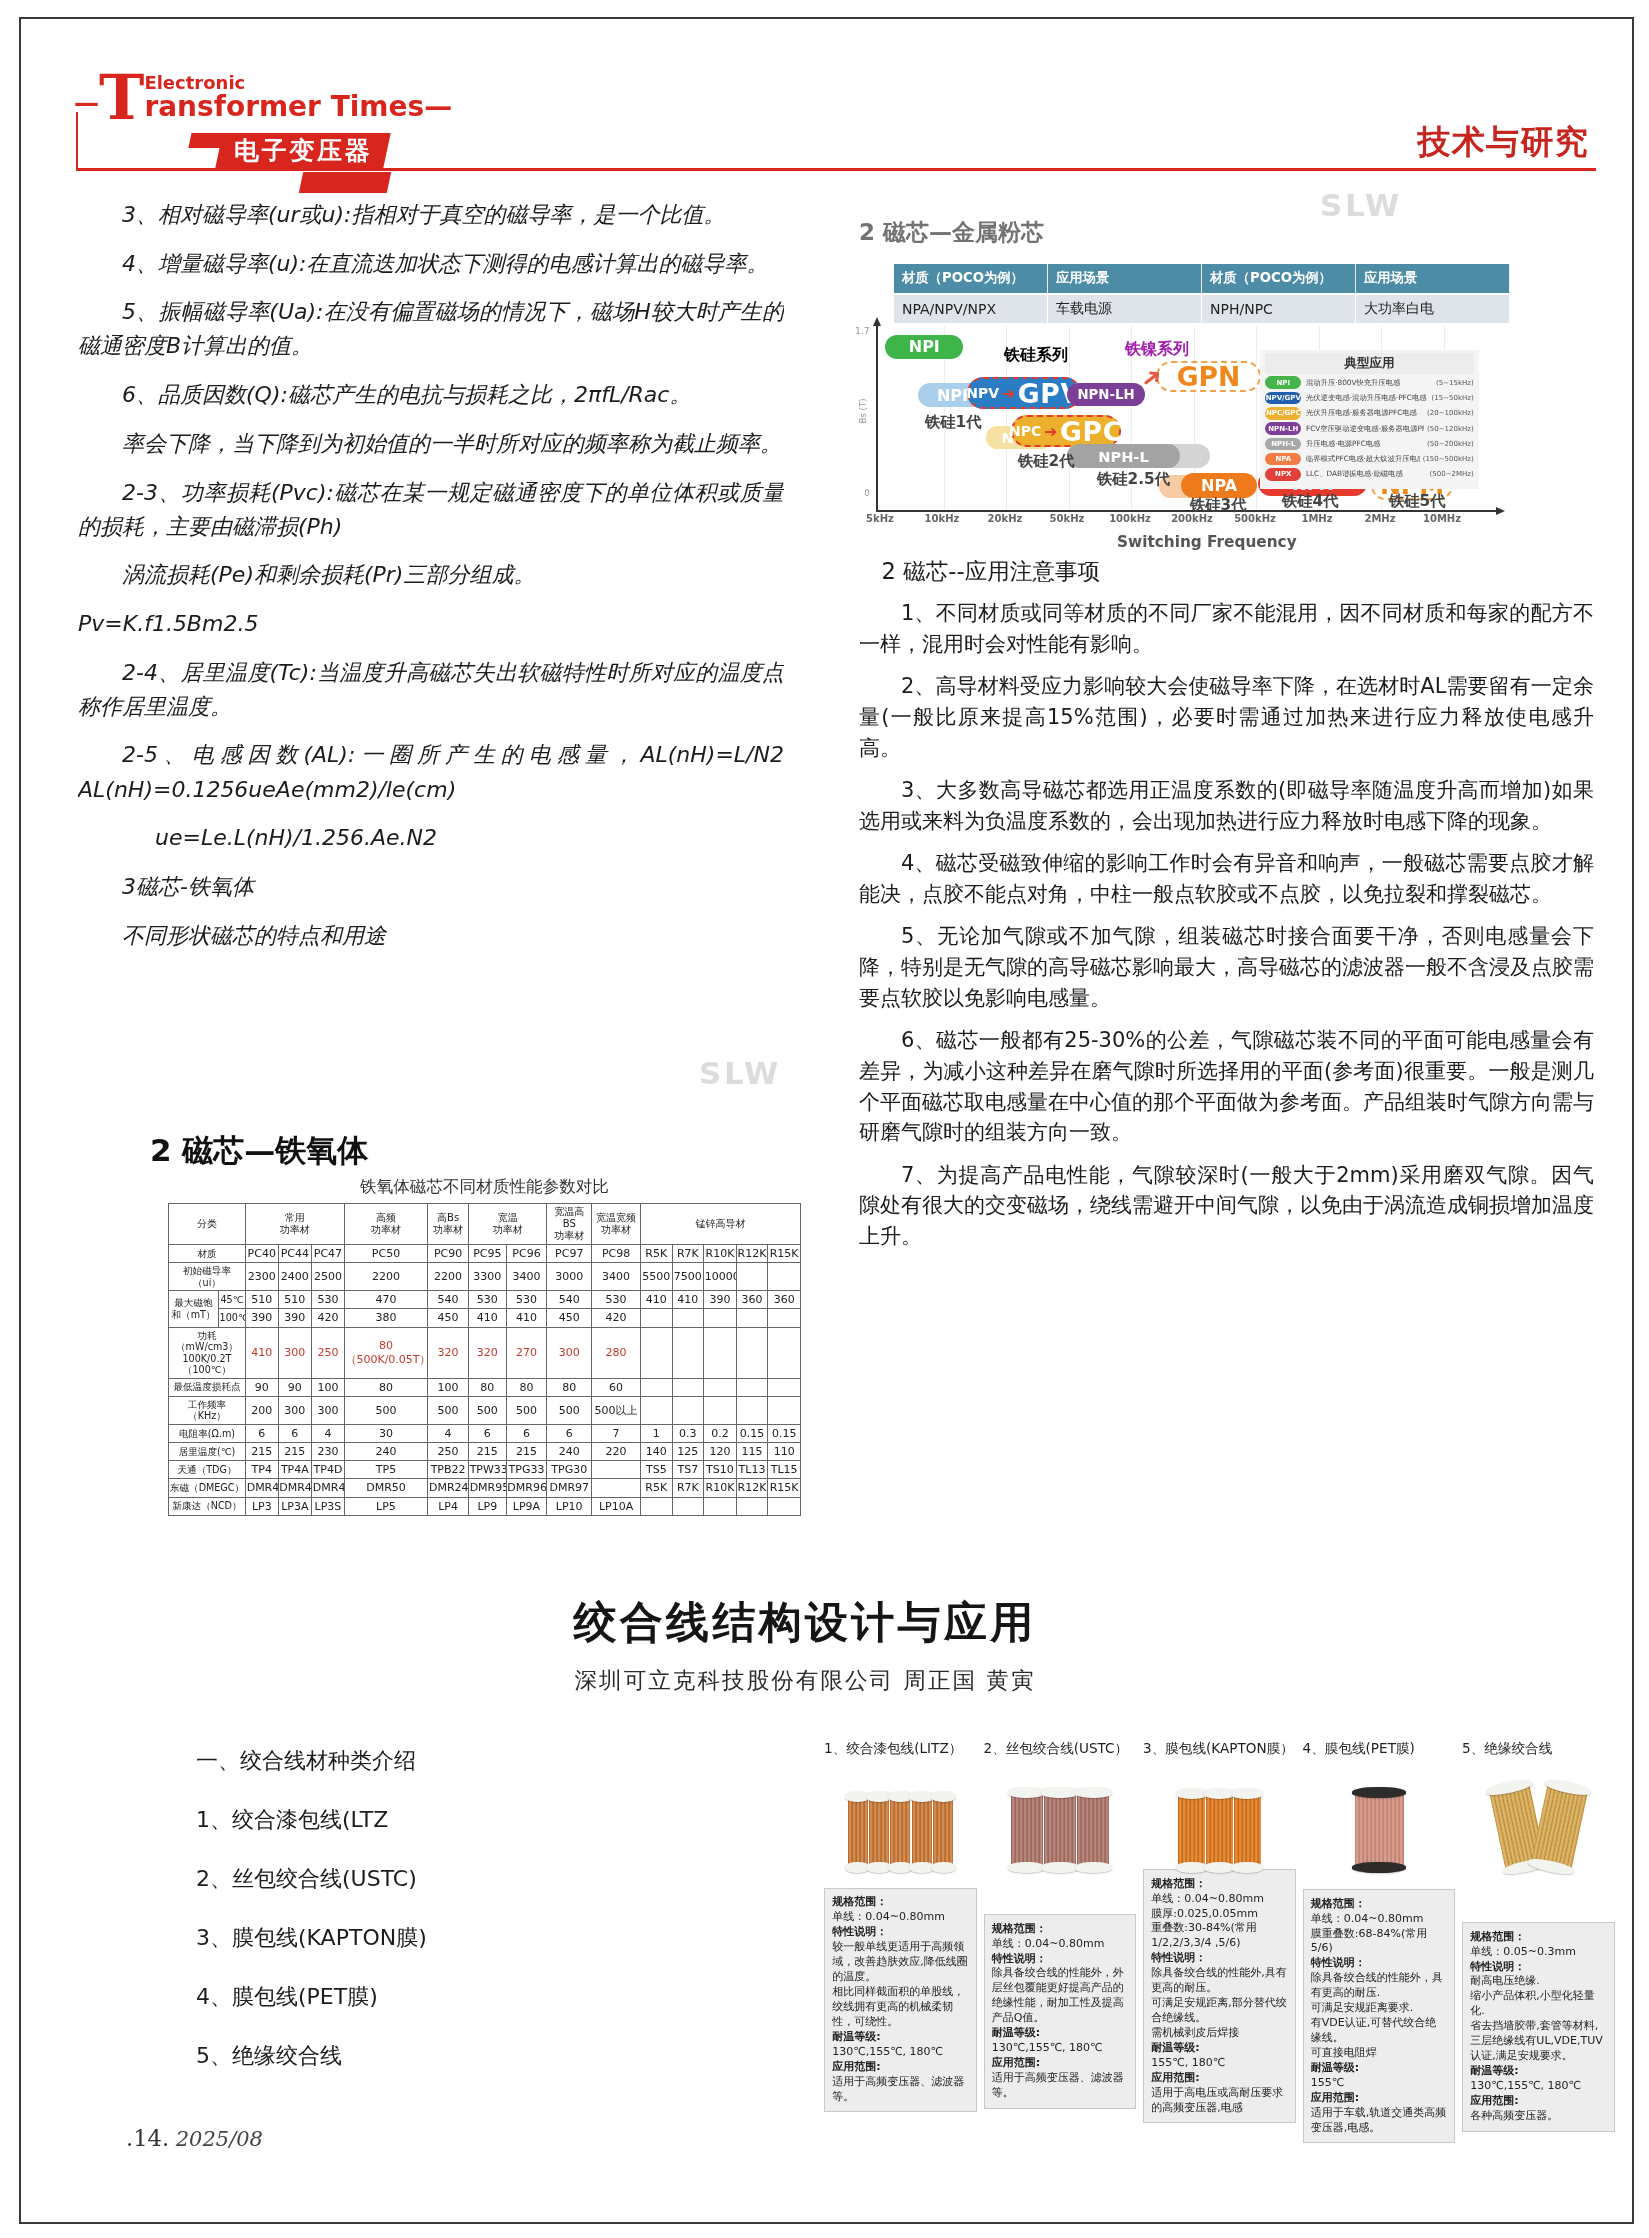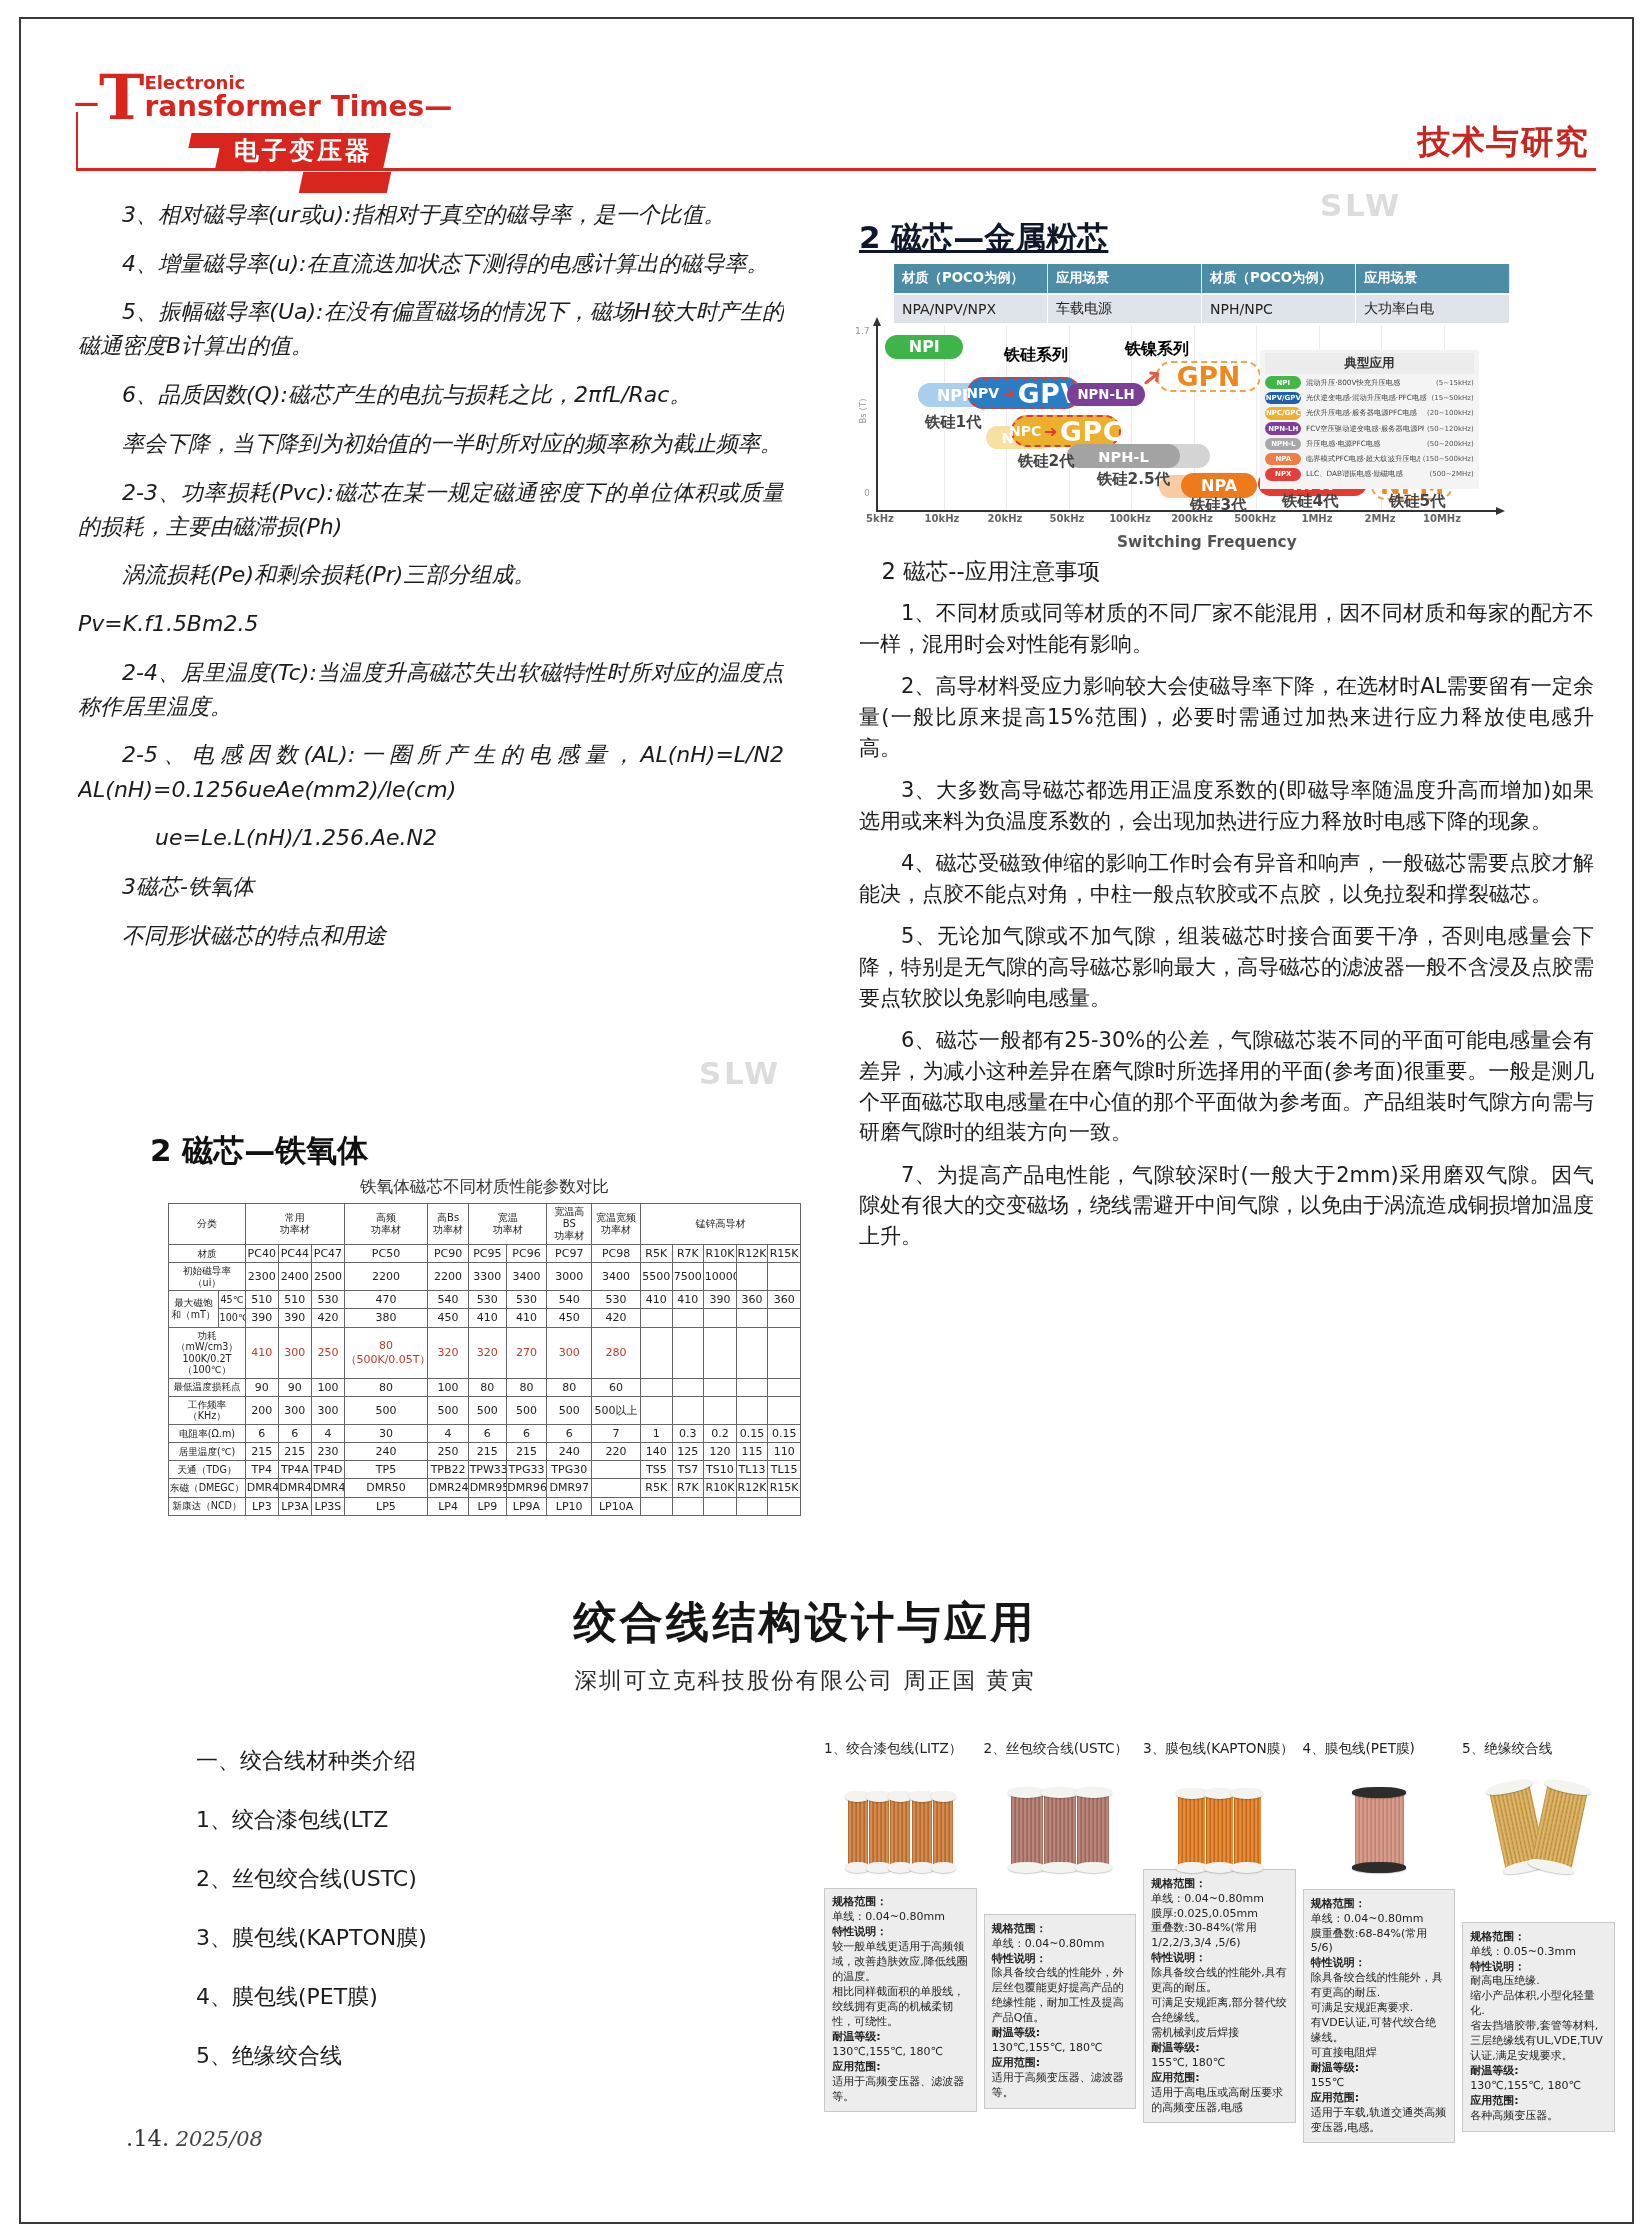--- a/index.html
+++ b/index.html
@@ -43,21 +43,21 @@
   .ferrite-wrap{position:absolute;left:168px;top:1203px;width:633px;}
   table.ferrite{border-collapse:collapse;table-layout:fixed;width:633px;border:1.3px solid #444;
                 font-size:11px;color:#222;}
   table.ferrite th,table.ferrite td{border:0.7px solid #666;text-align:center;padding:2px 0.7px;
                 overflow:hidden;line-height:1.2;}
   table.ferrite th.g{font-size:10px;font-weight:normal;height:36px;}
   table.ferrite td.lab{font-size:9.6px;}
   table.ferrite td.red{color:#bf3a2b;}
 
   
-  .metal-heading{position:absolute;left:859px;top:217px;font-size:31px;font-weight:bold;color:#0f172a;text-decoration:underline;}
+  .metal-heading{position:absolute;left:859px;top:217px;font-size:23px;font-weight:bold;color:#737373;}
   .metal-wrap{position:absolute;left:894px;top:262px;width:616px;}
   table.metal{border-collapse:separate;border-spacing:0 2px;table-layout:fixed;width:616px;}
   table.metal th{background:#4d8ca6;color:#fff;font-size:13.3px;font-weight:bold;text-align:left;
                  padding:5.3px 8px;border-right:1.3px solid #e9edf2;}
   table.metal td{font-size:14px;color:#222;text-align:left;padding:5.3px 8px;border-right:1.3px solid #fff;}
   table.metal tr.r0 td{background:#d6dbe4;}
   table.metal tr.r1 td{background:#dfe3ea;}
 
   
   .chart{position:absolute;left:851px;top:326px;width:665px;height:233px;}
@@ -462,21 +462,21 @@
         <div class="bubble" style="left: 303px; top: 147px; width: 76px; height: 24.6px; background: rgb(239, 122, 27); color: rgb(255, 255, 255); font-size: 16px;">NPA</div>
         <div class="bubble" style="left: 380px; top: 145px; width: 109px; height: 25px; background: rgb(231, 58, 46); color: rgb(255, 255, 255); font-size: 17.3px;">NPX</div>
         <div class="bubble" style="left: 493px; top: 145px; width: 78px; height: 25px; background: rgb(255, 255, 255); color: rgb(239, 138, 29); border: 2px dashed rgb(242, 162, 74); font-size: 25px;">NPM</div>
         <div class="genlab" style="left: 47px; top: 86px;">铁硅1代</div>
         <div class="genlab" style="left: 140px; top: 125px;">铁硅2代</div>
         <div class="genlab" style="left: 219px; top: 143px;">铁硅2.5代</div>
         <div class="genlab" style="left: 312px; top: 169px;">铁硅3代</div>
         <div class="genlab" style="left: 404px; top: 165px;">铁硅4代</div>
         <div class="genlab" style="left: 511px; top: 165px;">铁硅5代</div>
         <div class="serieslab" style="left: 126px; top: 18.6px; color: #000000;">铁硅系列</div>
-        <div class="serieslab" style="left: 247px; top: 13.3px; color: #000000;">铁镍系列</div>
+        <div class="serieslab" style="left: 247px; top: 13.3px; color: #a21caf;">铁镍系列</div>
         <div class="gpn-arrow" style="left: 263px; top: 37px;">➜</div>
         <div class="legend">
           <div class="legend-title">典型应用</div>
           <div class="legend-row">
             <span class="legend-chip" style="background: rgb(69, 180, 73);">NPI</span>
             <span class="legend-text">混动升压·800V快充升压电感</span>
             <span class="legend-range">(5~15kHz)</span>
           </div>
           <div class="legend-row">
             <span class="legend-chip" style="background: rgb(31, 95, 174);">NPV/GPV</span>

